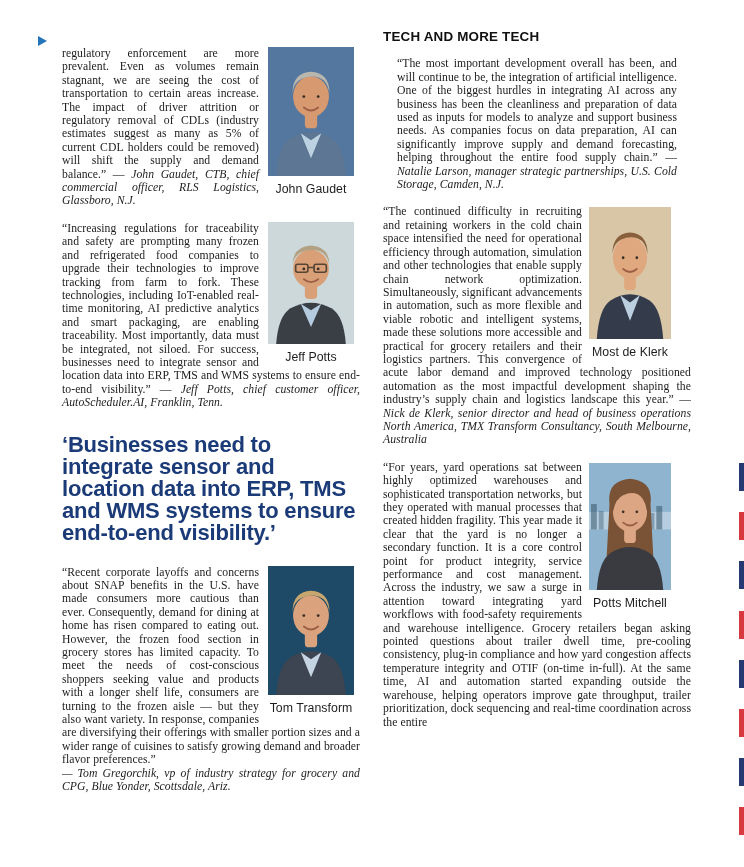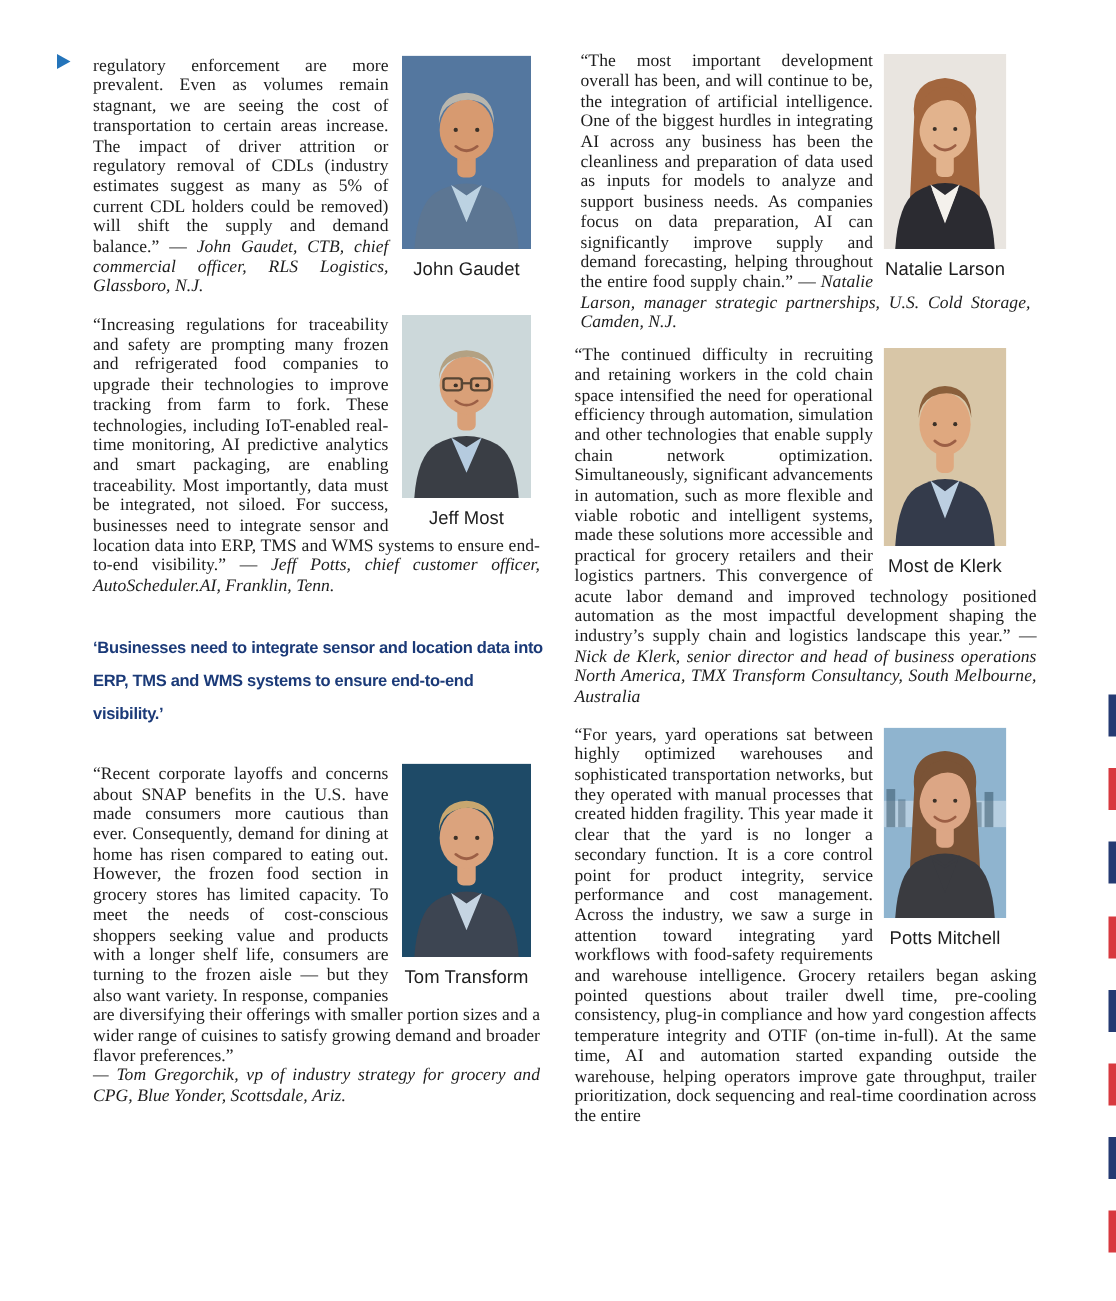--- a/index.html
+++ b/index.html
@@ -6,21 +6,21 @@
   body{
     width:744px;height:867px;position:relative;background:#ffffff;
     font-family:"Liberation Serif",serif;color:#1c1c1c;overflow:hidden;
   }
   .page{position:absolute;inset:0;background:#ffffff}
 
   .col{position:absolute;text-align:justify;font-size:11.7px;line-height:13.4px;letter-spacing:0.05px}
   .col-left{left:62px;top:33px;width:298px}
   .col-right{left:383px;top:30px;width:308px}
 
-  p.body-para{margin:4px}
+  p.body-para{margin:14px}
   .indent{text-indent:11px}
   .mt-22{margin-top:21px}
   .mt-18{margin-top:18px}
 
   .attr{font-style:italic}
   .attr-block{display:block}
 
   .bullet-arrow{
     position:absolute;left:-24px;top:3px;width:0;height:0;
     border-left:9px solid #2474ba;border-top:5px solid transparent;border-bottom:5px solid transparent;
@@ -30,21 +30,21 @@
   .col-right figure.headshot{margin:2px 20px 4px 7px;width:82px}
   .photo{width:100%;display:block;overflow:hidden}
   .photo svg{display:block;width:100%;height:100%}
   figcaption{
     font-family:"Liberation Sans",sans-serif;font-size:12.3px;line-height:1.15;
     text-align:center;margin:6px -12px 0;color:#1d1d1d;white-space:nowrap;text-indent:0;
   }
 
   .pull-quote{
     font-family:"Liberation Sans",sans-serif;font-weight:bold;
-    font-size:11px;line-height:22px;letter-spacing:-0.2px;
+    font-size:22px;line-height:22px;letter-spacing:-0.2px;
     color:#1b3a78;text-align:left;text-indent:0;
     margin:24px 0 22px 0;width:300px;
   }
 
   h2.section-heading{
     font-family:"Liberation Sans",sans-serif;font-size:13.4px;font-weight:bold;
     letter-spacing:0.2px;color:#101010;margin:0 0 4px 0;text-align:left;
   }
 
   .edge-tabs{position:absolute;right:0;top:0;width:5px;height:867px}
@@ -92,21 +92,21 @@
             <circle cx="35" cy="50" r="1.4" fill="#3c3128"></circle>
             <circle cx="49" cy="50" r="1.4" fill="#3c3128"></circle>
     <path d="M35,61 Q42,67 49,61" fill="none" stroke="#9c5f45" stroke-width="1.8" stroke-linecap="round"></path>
             <g fill="none" stroke="#574534" stroke-width="1.6">
       <rect x="27" y="45" width="12" height="8.5" rx="2"></rect>
               <rect x="45" y="45" width="12" height="8.5" rx="2"></rect>
       <line x1="39" y1="48.5" x2="45" y2="48.5"></line>
             </g>
           </svg>
         </div>
-        <figcaption>Jeff Most</figcaption>
+        <figcaption>Jeff Potts</figcaption>
       </figure><span>“Increasing regulations for traceability and safety are prompting many frozen and refrigerated food companies to upgrade their technologies to improve tracking from farm to fork. These technologies, including IoT-enabled real-time monitoring, AI predictive analytics and smart packaging, are enabling traceability. Most importantly, data must be integrated, not siloed. For success, businesses need to integrate sensor and location data into ERP, TMS and WMS systems to ensure end-to-end visibility.” — </span><i class="attr">Jeff Potts, chief customer officer, AutoScheduler.AI, Franklin, Tenn.</i>
     <p></p>
 
     <div class="pull-quote" style="color: rgb(27, 58, 120);">‘Businesses need to integrate sensor and location data into ERP, TMS and WMS systems to ensure end-to-end visibility.’</div>
 
     <p class="body-para indent clearfix">
       </p><figure class="headshot">
         <div class="photo" style="height:129px">
           <svg viewBox="0 0 84 130" preserveAspectRatio="none" xmlns="http://www.w3.org/2000/svg">
     <rect x="0" y="0" width="84" height="130" fill="#1e4a67"></rect>
@@ -121,38 +121,21 @@
           </svg>
         </div>
         <figcaption>Tom Transform</figcaption>
       </figure><span>“Recent corporate layoffs and concerns about SNAP benefits in the U.S. have made consumers more cautious than ever. Consequently, demand for dining at home has risen compared to eating out. However, the frozen food section in grocery stores has limited capacity. To meet the needs of cost-conscious shoppers seeking value and products with a longer shelf life, consumers are turning to the frozen aisle — but they also want variety. In response, companies are diversifying their offerings with smaller portion sizes and a wider range of cuisines to satisfy growing demand and broader flavor preferences.”</span><span class="attr-block"><i class="attr">— Tom Gregorchik, vp of industry strategy for grocery and CPG, Blue Yonder, Scottsdale, Ariz.</i></span>
     <p></p>
   </div>
 
   <div class="col col-right">
 
     <div class="clearfix">
-      <figure class="headshot">
-        <div class="photo" style="height:130px">
-            <svg viewBox="0 0 84 130" preserveAspectRatio="none" xmlns="http://www.w3.org/2000/svg">
-    <rect x="0" y="0" width="84" height="130" fill="#e9e5e0"></rect>
-              <path d="M21,42 Q18,18 42,16 Q66,18 63,42 L66,98 Q66,110 56,113 L28,113 Q18,110 18,98 Z" fill="#a2663e"></path>
-              <path d="M8,130 Q10,100 22,92 Q32,86 42,86 Q52,86 62,92 Q74,100 76,130 Z" fill="#2b2b31"></path>
-              <path d="M32,87 L42,112 L52,87 L42,94 Z" fill="#f4f1ec"></path>
-              <path d="M33,90 L42,113 L51,90 L42,96 Z" fill="#f4f1ec"></path>
-              <rect x="36" y="64" width="12" height="18" rx="4" fill="#e2b38d"></rect>
-              <ellipse cx="42" cy="50" rx="17.5" ry="20.5" fill="#e2b38d"></ellipse>
-              <path d="M24,54 Q21,24 42,22 Q63,24 60,54 Q58,35 50,32 Q43,29 35,33 Q26,37 24,54 Z" fill="#a2663e"></path>
-              <circle cx="35" cy="50" r="1.4" fill="#3c3128"></circle>
-              <circle cx="49" cy="50" r="1.4" fill="#3c3128"></circle>
-    <path d="M35,61 Q42,67 49,61" fill="none" stroke="#9c5f45" stroke-width="1.8" stroke-linecap="round"></path>
-            </svg>
-          </div>
-        <figcaption>Natalie Larson</figcaption>
-      </figure>
+      <h2 class="section-heading">TECH AND MORE TECH</h2>
       <p class="body-para"><span>“The most important development overall has been, and will continue to be, the integration of artificial intelligence. One of the biggest hurdles in integrating AI across any business has been the cleanliness and preparation of data used as inputs for models to analyze and support business needs. As companies focus on data preparation, AI can significantly improve supply and demand forecasting, helping throughout the entire food supply chain.” — </span><i class="attr">Natalie Larson, manager strategic partnerships, U.S. Cold Storage, Camden, N.J.</i></p>
     </div>
 
     <p class="body-para indent mt-18 clearfix">
       </p><figure class="headshot">
         <div class="photo" style="height:132px">
           <svg viewBox="0 0 84 130" preserveAspectRatio="none" xmlns="http://www.w3.org/2000/svg">
     <rect x="0" y="0" width="84" height="130" fill="#d8c6a7"></rect>
             <path d="M8,130 Q10,100 22,92 Q32,86 42,86 Q52,86 62,92 Q74,100 76,130 Z" fill="#343b4b"></path>
             <path d="M32,87 L42,112 L52,87 L42,94 Z" fill="#bccfe1"></path>

